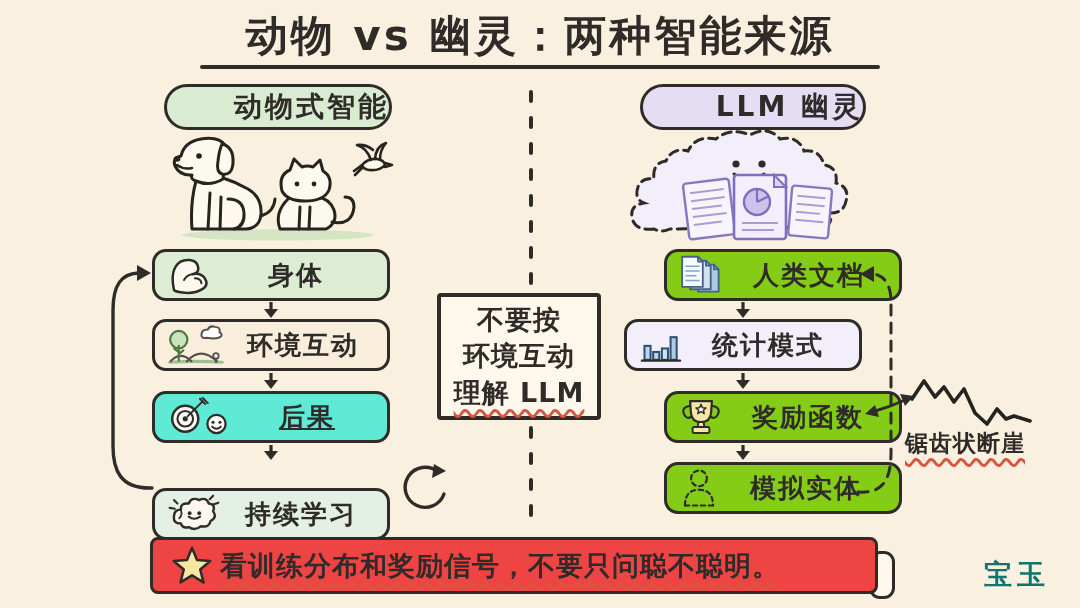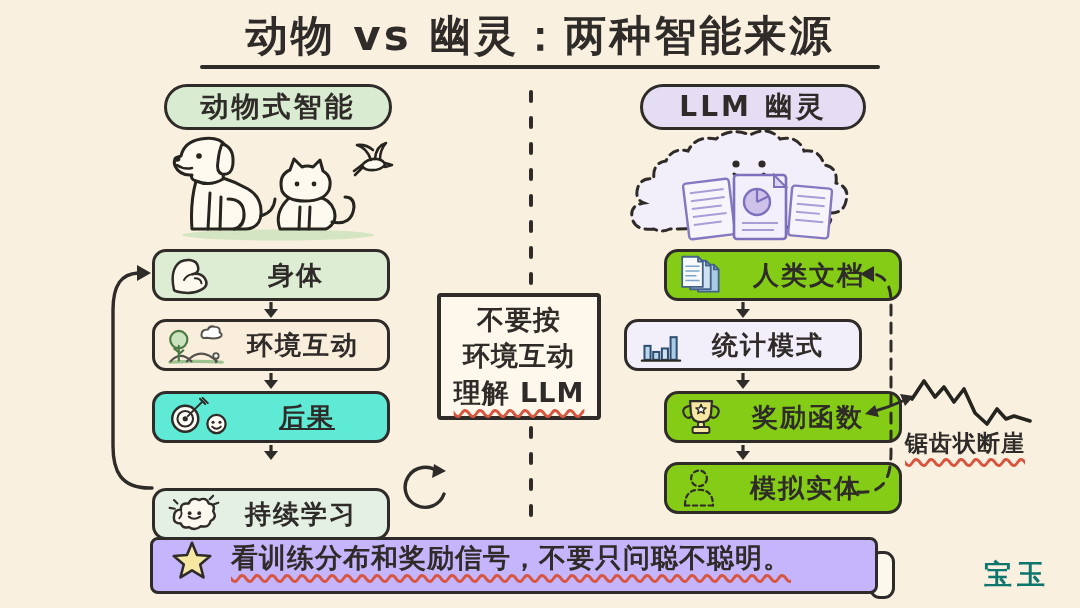--- a/index.html
+++ b/index.html
@@ -7,21 +7,21 @@
     position:relative;width:1080px;height:608px;overflow:hidden;
     background:#faf0df;color:#2e2b28;
     font-family:"DejaVu Sans","Liberation Sans",sans-serif;
   }
   .title{
     position:absolute;top:8px;left:0;width:100%;text-align:center;
     font-size:42px;font-weight:bold;letter-spacing:3px;
   }
   .pill{
     position:absolute;height:46px;border:3.5px solid #2e2b28;border-radius:24px;
-    display:flex;align-items:center;justify-content:center;
+    display:flex;align-items:center;justify-content:flex-end;
     font-size:28px;font-weight:bold;letter-spacing:3px;box-sizing:border-box;
   }
   .pill-left{left:164px;top:84px;width:228px;background:#d9ebd0;}
   .pill-right{left:640px;top:84px;width:226px;background:#e4ddf3;}
   .illus{position:absolute;}
   .node{
     position:absolute;width:238px;height:52px;border:3.5px solid #2e2b28;border-radius:14px;
     display:flex;align-items:center;box-sizing:border-box;padding-left:12px;
   }
   .node .icon{flex:0 0 auto;}
@@ -39,22 +39,22 @@
   .wavy-red{
     text-decoration-line:underline;text-decoration-style:wavy;
     text-decoration-color:#d8553f;text-decoration-thickness:2.5px;text-underline-offset:7px;
   }
   .cliff-label{
     position:absolute;left:905px;top:428px;width:160px;
     font-size:23px;font-weight:bold;letter-spacing:1px;
   }
   .banner{
     position:absolute;left:150px;top:537px;width:728px;height:57px;
-    border:3.5px solid #2e2b28;border-radius:8px;background:#c4b5fd;
-    display:flex;gap:18px;padding:0 18px;box-sizing:border-box;z-index:2;
+    border:3.5px solid #2e2b28;border-radius:8px;background:#ef4444;
+    display:flex;align-items:center;gap:7px;padding:0 18px;box-sizing:border-box;z-index:2;
   }
   .banner-curl{
     position:absolute;left:869px;top:551px;width:26px;height:48px;
     border:3.5px solid #2e2b28;border-radius:11px;background:#fdf8ec;box-sizing:border-box;z-index:1;
   }
   .banner-text{font-size:27px;font-weight:bold;letter-spacing:1px;white-space:nowrap;}
   .watermark{
     position:absolute;left:984px;top:556px;font-size:28px;font-weight:bold;
     color:#0f766e;letter-spacing:5px;
   }

